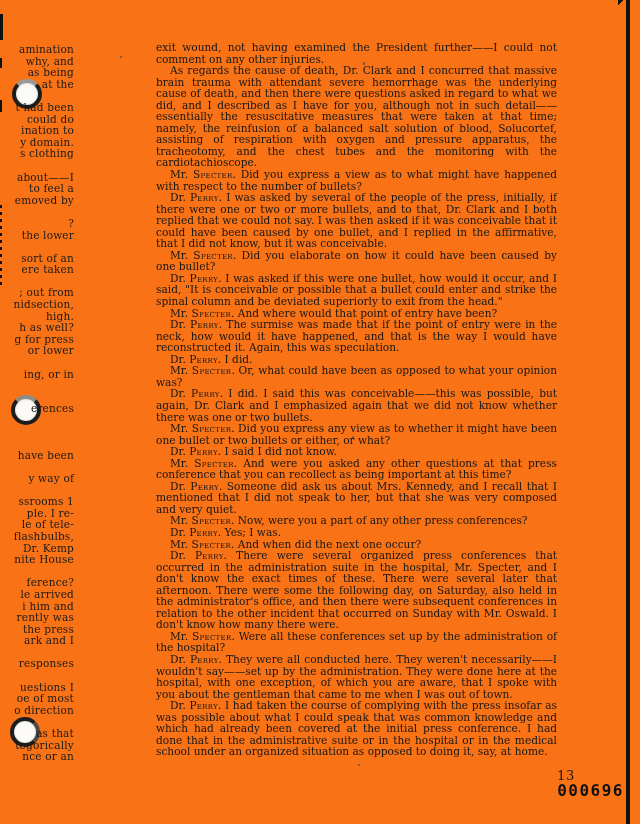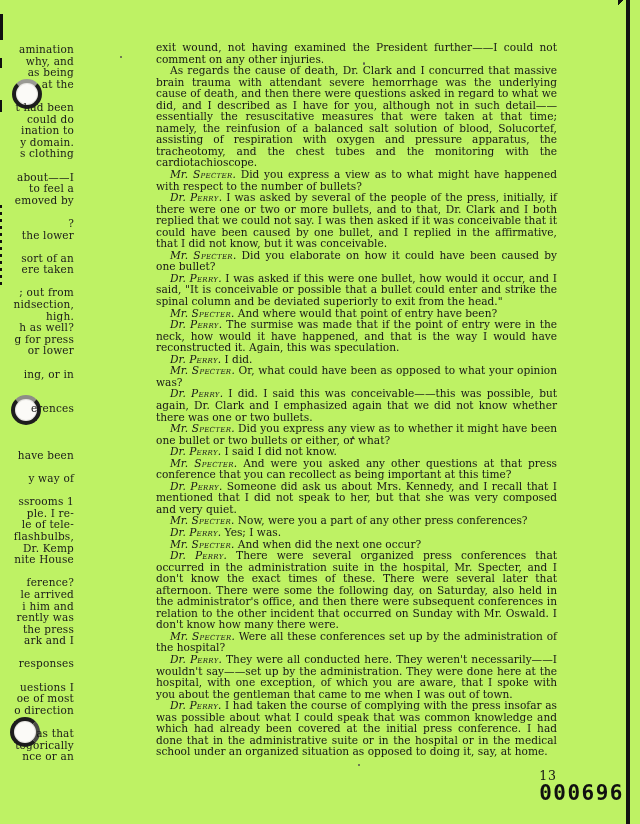--- a/index.html
+++ b/index.html
@@ -5,46 +5,46 @@
   html,body{margin:0;padding:0;}
   body{
     width:640px;height:824px;
     background:#f3f3f1;
     font-family:"DejaVu Serif", serif;
     color:#1b1b1b;
     overflow:hidden;
   }
   .page{
     position:absolute;left:0;top:0;width:640px;height:824px;
-    background:#bef264;
+    background:#f97316;
   }
   
   .left-col{
     position:absolute;left:6px;top:44px;width:68px;
     font-size:10.5px;line-height:11.6px;
     text-align:right;color:#191919;
     letter-spacing:.2px;
   }
   .frag-line{height:11.6px;white-space:nowrap;overflow:visible;}
   
   .main{
     position:absolute;left:156px;top:42px;width:401px;
     font-size:10.6px;line-height:11.55px;
     text-align:justify;color:#161616;
   }
   .para{margin:0;text-indent:14px;}
   .para.flush{text-indent:0;}
-  .speaker{white-space:nowrap;font-style:italic;}
+  .speaker{white-space:nowrap;}
   .speaker .sc{font-variant:small-caps;letter-spacing:.3px;}
   
   .footer{position:absolute;right:16px;top:768px;}
   .page-num{font-size:12.5px;letter-spacing:1px;margin-right:22px;color:#141414;}
   .stamp{
     font-family:"DejaVu Sans Mono", monospace;
-    font-size:21px;font-weight:bold;letter-spacing:1.5px;
+    font-size:16px;font-weight:bold;letter-spacing:1.5px;
     color:#101010;margin-top:-2px;
   }
   
   .right-rule{
     position:absolute;left:626px;top:0;width:4px;height:824px;
     background:#121212;
   }
   .right-rule::after{
     content:"";position:absolute;left:-8px;top:0;width:8px;height:6px;
     background:linear-gradient(135deg,#121212 40%,transparent 41%);

